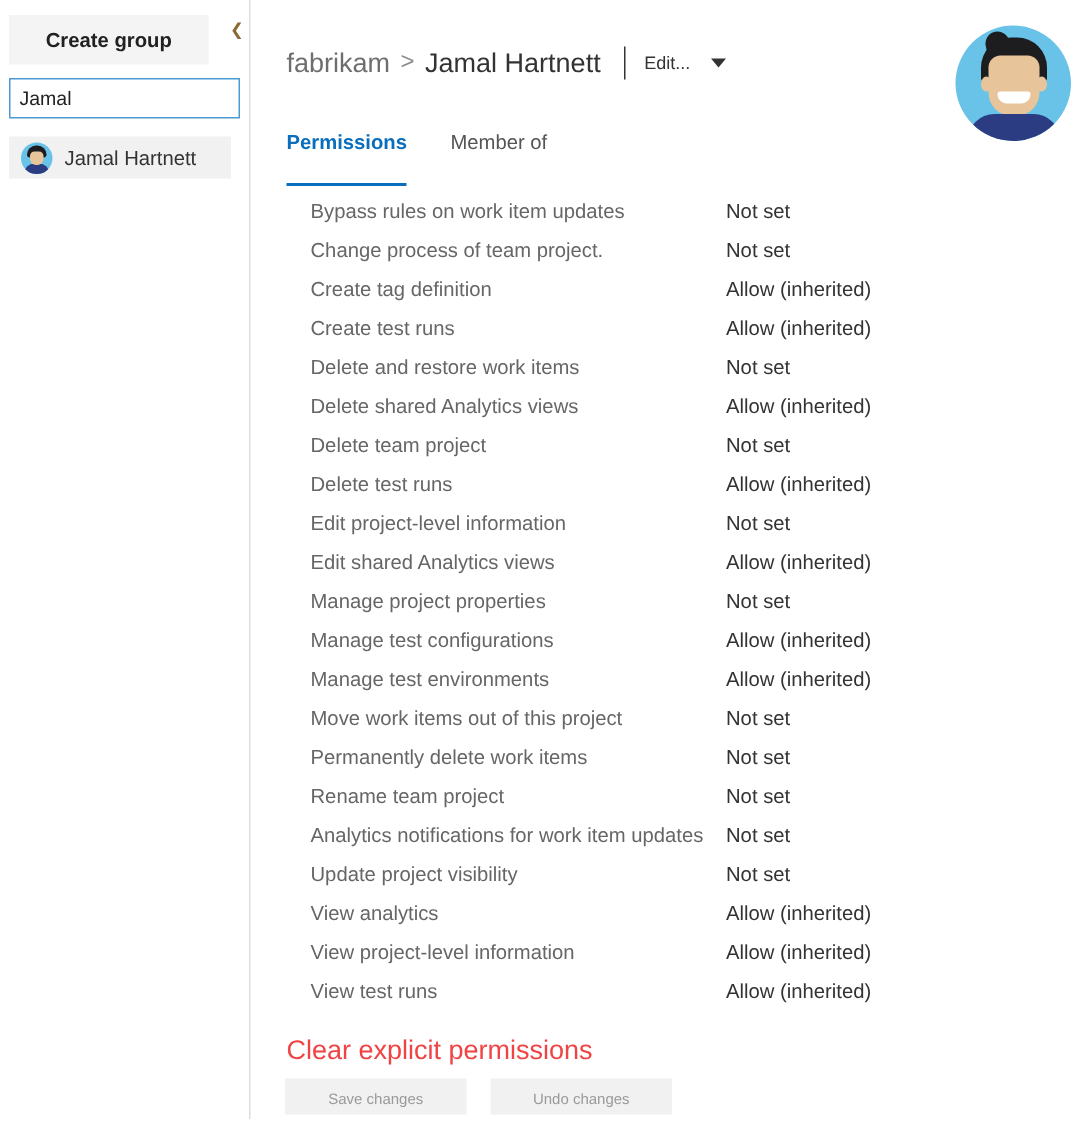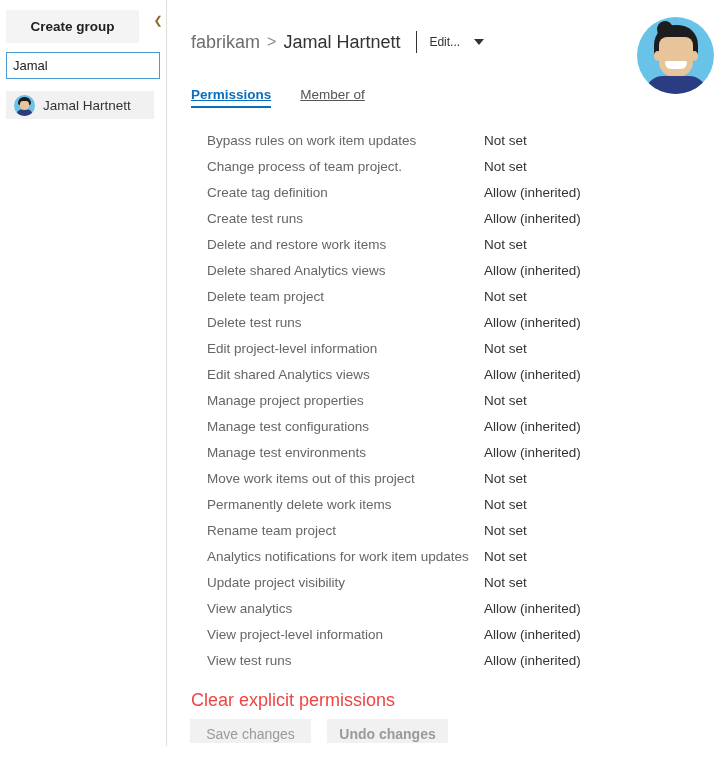--- a/index.html
+++ b/index.html
@@ -249,22 +249,21 @@
   #tabs {
     position: absolute;
     left: 24px;
     top: 87px;
     display: flex;
     align-items: flex-start;
   }
   .tab {
     font-size: 13.5px;
     cursor: pointer;
-    padding-bottom: 4px;
-    text-decoration: underline;
+    padding-bottom: 20px;
   }
   .tab.active {
     color: #0a6ebd;
     font-weight: bold;
     border-bottom: 2px solid #0a6ebd;
   }
   .tab.inactive {
     color: #555555;
     margin-left: 29px;
   }
@@ -312,27 +311,27 @@
     top: 719px;
     display: flex;
   }
   .action-button {
     width: 121px;
     height: 24px;
     background: #f1f1f1;
     border: none;
     color: #9a9a9a;
     font-family: "Liberation Sans", sans-serif;
-    font-size: 14px;
+    font-size: 10px;
     text-align: center;
     line-height: 30px;
     padding: 0;
     cursor: default;
   }
-  #undo-changes-button { margin-left: 16px; font-weight: bold; }
+  #undo-changes-button { margin-left: 16px; }
 </style>
 </head>
 <body>
 
 <div id="sidebar">
 
   <button id="create-group-button">Create group</button>
 
   <div id="collapse-chevron">❮</div>
 

